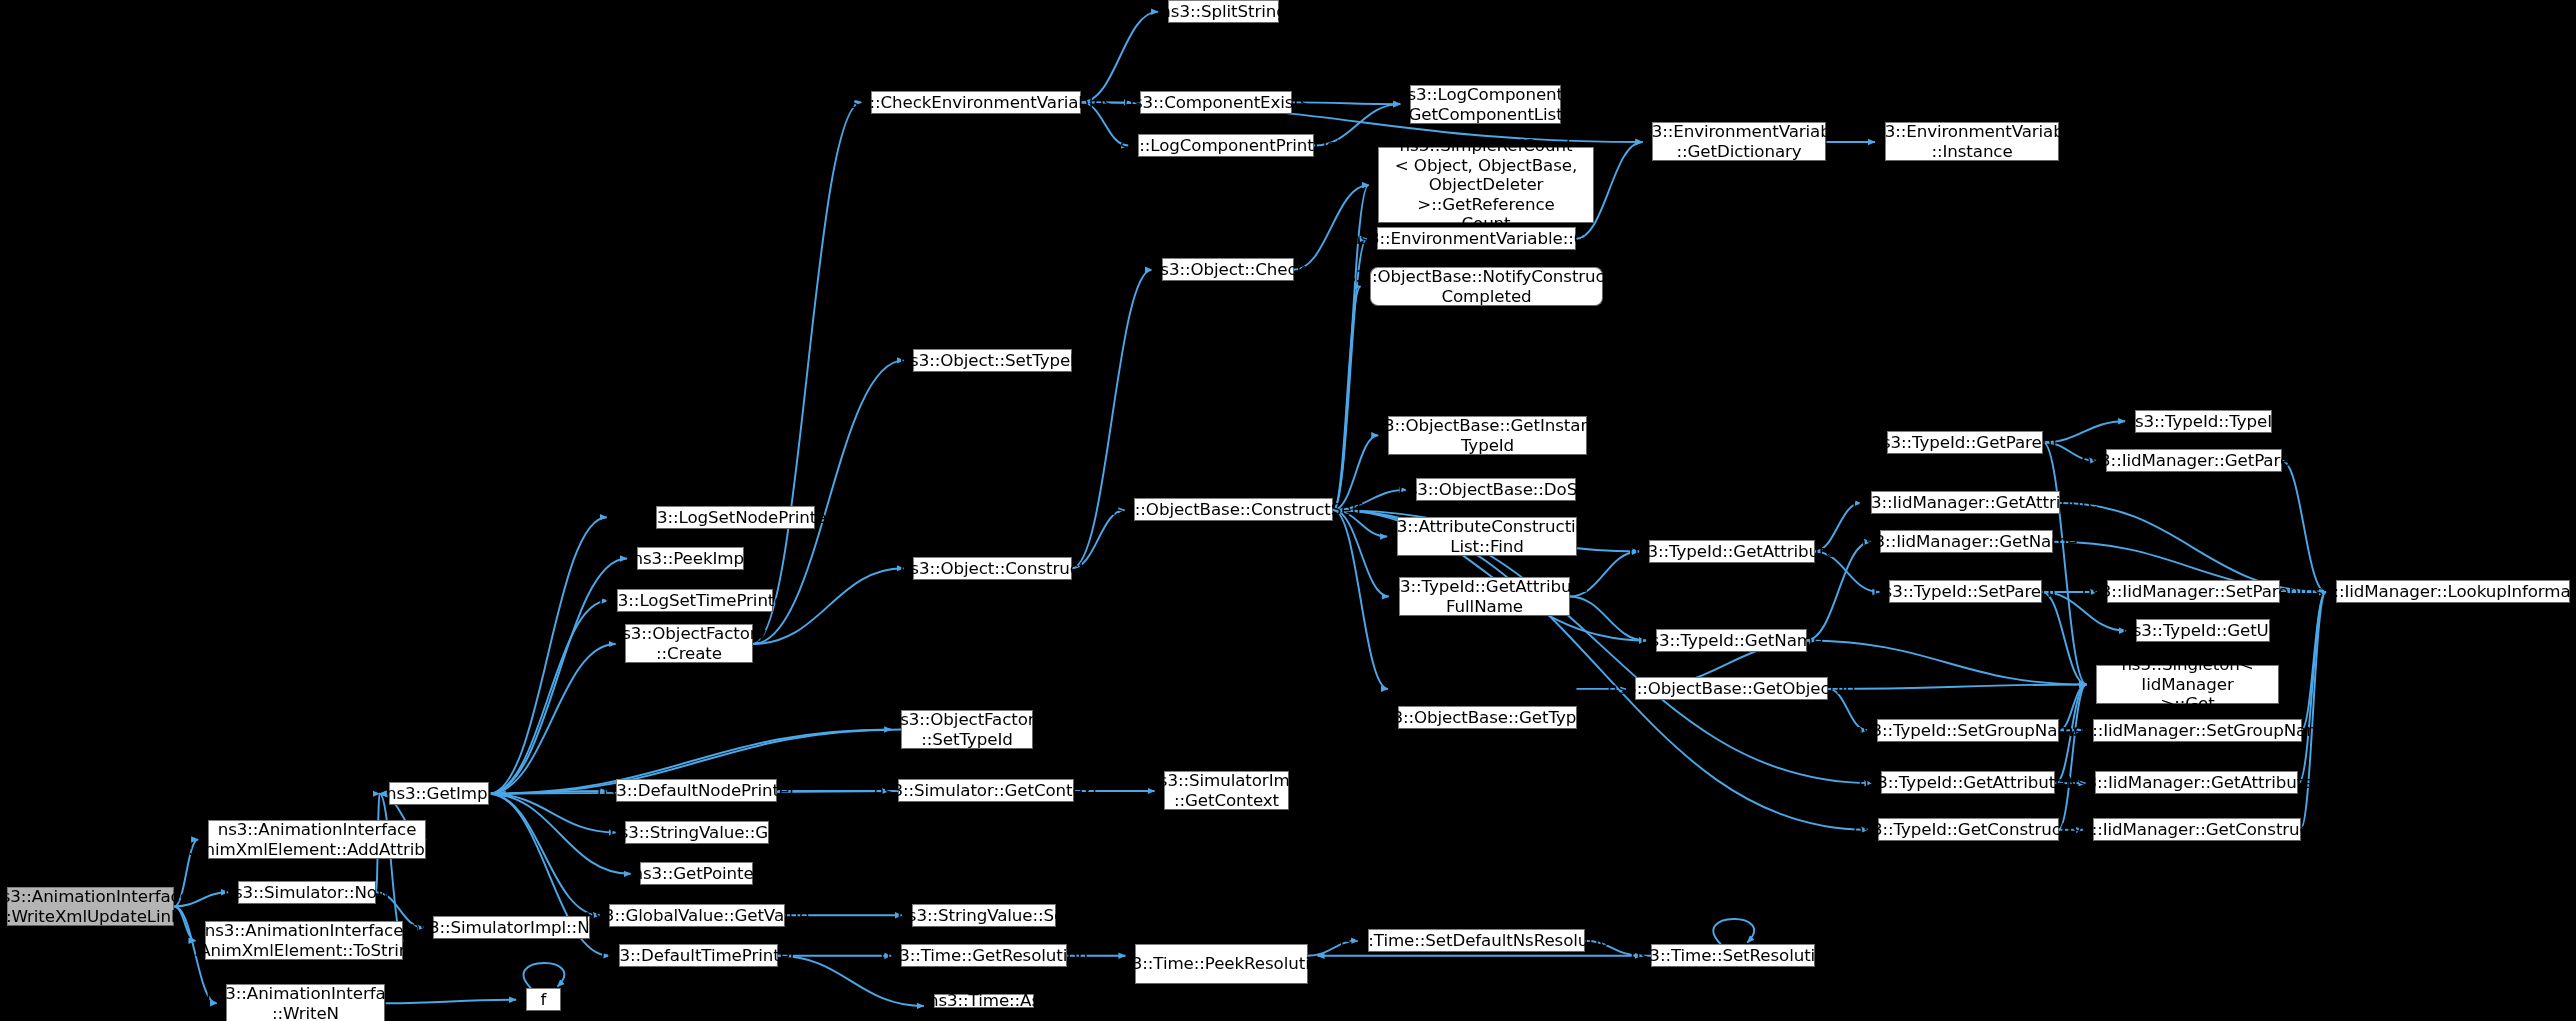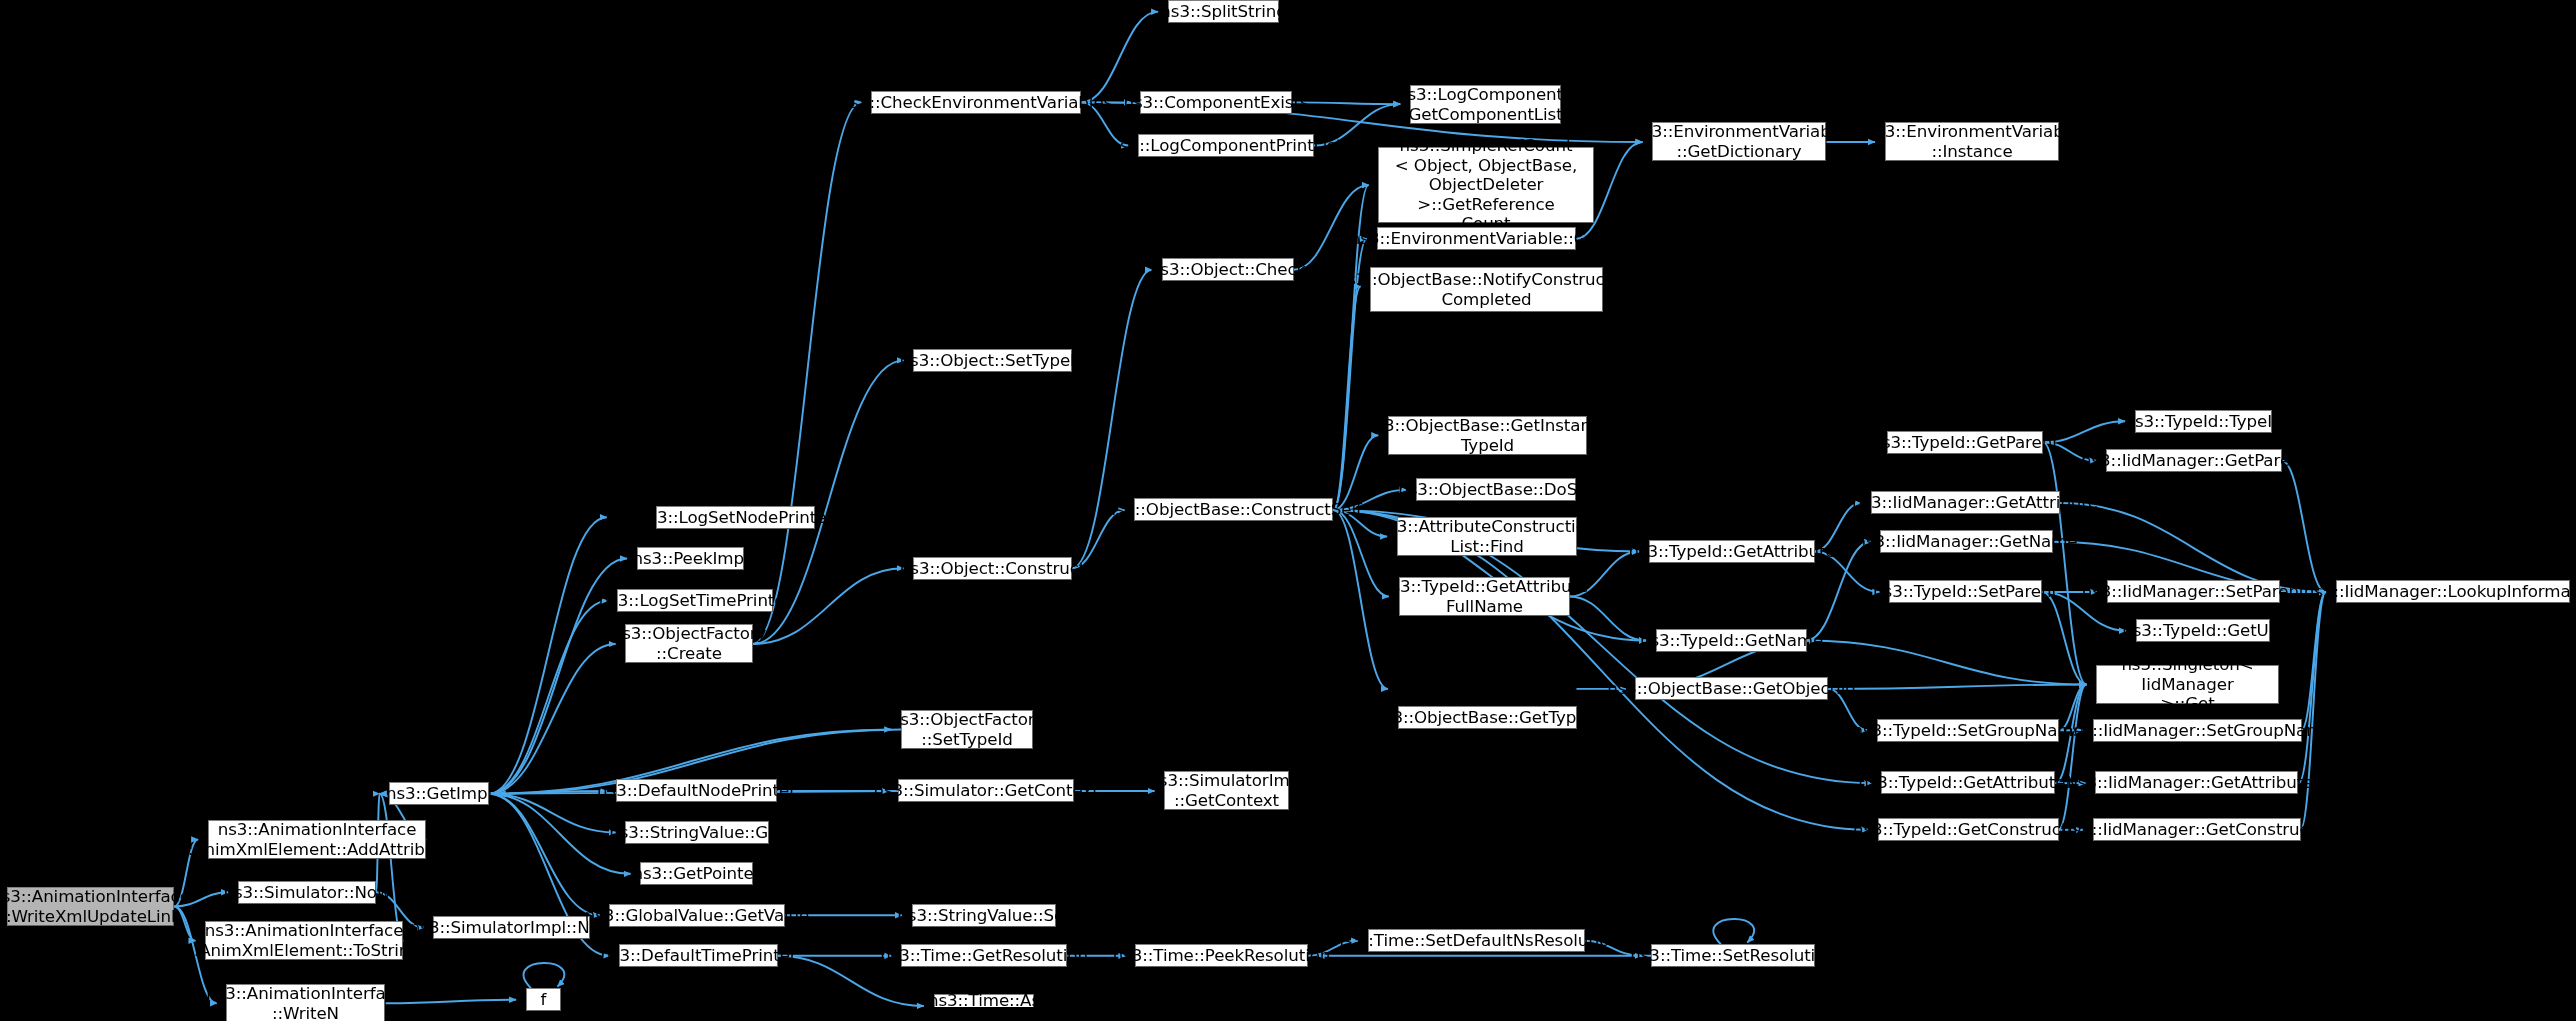--- a/index.html
+++ b/index.html
@@ -169,43 +169,43 @@
       <div class="node" style="left: 616px; top: 779px; width: 161px; height: 23px;">ns3::DefaultNodePrinter</div>
       <div class="node" style="left: 625px; top: 821px; width: 144px; height: 23px;">ns3::StringValue::Get</div>
       <div class="node" style="left: 640px; top: 862px; width: 113px; height: 23px;">ns3::GetPointer</div>
       <div class="node" style="left: 609px; top: 904px; width: 176px; height: 23px;">ns3::GlobalValue::GetValue</div>
       <div class="node" style="left: 619px; top: 944px; width: 159px; height: 23px;">ns3::DefaultTimePrinter</div>
       <div class="node" style="left: 898px; top: 779px; width: 176px; height: 23px;">ns3::Simulator::GetContext</div>
       <div class="node" style="left: 1164px; top: 771px; width: 125px; height: 39px;">ns3::SimulatorImpl
 ::GetContext</div>
       <div class="node" style="left: 912px; top: 904px; width: 144px; height: 23px;">ns3::StringValue::Set</div>
       <div class="node" style="left: 901px; top: 944px; width: 166px; height: 23px;">ns3::Time::GetResolution</div>
-      <div class="node" style="left: 934px; top: 994px; width: 100px; height: 14px; text-decoration: underline;">ns3::Time::As</div>
-      <div class="node" style="left: 1135px; top: 944px; width: 173px; height: 23px;">ns3::Time::PeekResolution</div>
+      <div class="node" style="left: 934px; top: 994px; width: 100px; height: 14px;">ns3::Time::As</div>
+      <div class="node" style="left: 1135px; top: 944px; width: 173px; height: 40px;">ns3::Time::PeekResolution</div>
       <div class="node" style="left: 1368px; top: 929px; width: 217px; height: 23px;">ns3::Time::SetDefaultNsResolution</div>
       <div class="node" style="left: 1651px; top: 944px; width: 164px; height: 23px;">ns3::Time::SetResolution</div>
       <div class="node" style="left: 913px; top: 557px; width: 159px; height: 23px;">ns3::Object::Construct</div>
       <div class="node" style="left: 913px; top: 349px; width: 159px; height: 23px;">ns3::Object::SetTypeId</div>
       <div class="node" style="left: 871px; top: 91px; width: 210px; height: 23px;">ns3::CheckEnvironmentVariables</div>
       <div class="node" style="left: 1168px; top: 0px; width: 111px; height: 23px;">ns3::SplitString</div>
       <div class="node" style="left: 1140px; top: 91px; width: 152px; height: 23px;">ns3::ComponentExists</div>
       <div class="node" style="left: 1138px; top: 134px; width: 176px; height: 23px;">ns3::LogComponentPrintList</div>
       <div class="node" style="left: 1410px; top: 85px; width: 151px; height: 39px;">ns3::LogComponent::
 GetComponentList</div>
       <div class="node" style="left: 1378px; top: 147px; width: 216px; height: 76px;">ns3::SimpleRefCount
 &lt; Object, ObjectBase,
 ObjectDeleter &gt;::GetReference
 Count</div>
       <div class="node" style="left: 1652px; top: 122px; width: 174px; height: 39px;">ns3::EnvironmentVariable
 ::GetDictionary</div>
       <div class="node" style="left: 1885px; top: 122px; width: 174px; height: 39px;">ns3::EnvironmentVariable
 ::Instance</div>
       <div class="node" style="left: 1162px; top: 258px; width: 132px; height: 23px;">ns3::Object::Check</div>
       <div class="node" style="left: 1377px; top: 227px; width: 199px; height: 23px;">ns3::EnvironmentVariable::Get</div>
-      <div class="node" style="left: 1370px; top: 267px; width: 233px; height: 45px;">ns3::ObjectBase::NotifyConstruction
+      <div class="node" style="left: 1370px; top: 267px; width: 233px; height: 39px; border-radius: 8px;">ns3::ObjectBase::NotifyConstruction
 Completed</div>
       <div class="node" style="left: 1134px; top: 498px; width: 199px; height: 23px;">ns3::ObjectBase::ConstructSelf</div>
       <div class="node" style="left: 1388px; top: 416px; width: 199px; height: 39px;">ns3::ObjectBase::GetInstance
 TypeId</div>
       <div class="node" style="left: 1416px; top: 478px; width: 160px; height: 23px;">ns3::ObjectBase::DoSet</div>
       <div class="node" style="left: 1397px; top: 517px; width: 180px; height: 39px;">ns3::AttributeConstruction
 List::Find</div>
       <div class="node" style="left: 1399px; top: 577px; width: 171px; height: 39px;">ns3::TypeId::GetAttribute
 FullName</div>
       <div class="node" style="left: 1398px; top: 677px; width: 179px; height: 23px; margin-top: 29px;">ns3::ObjectBase::GetTypeId</div>

